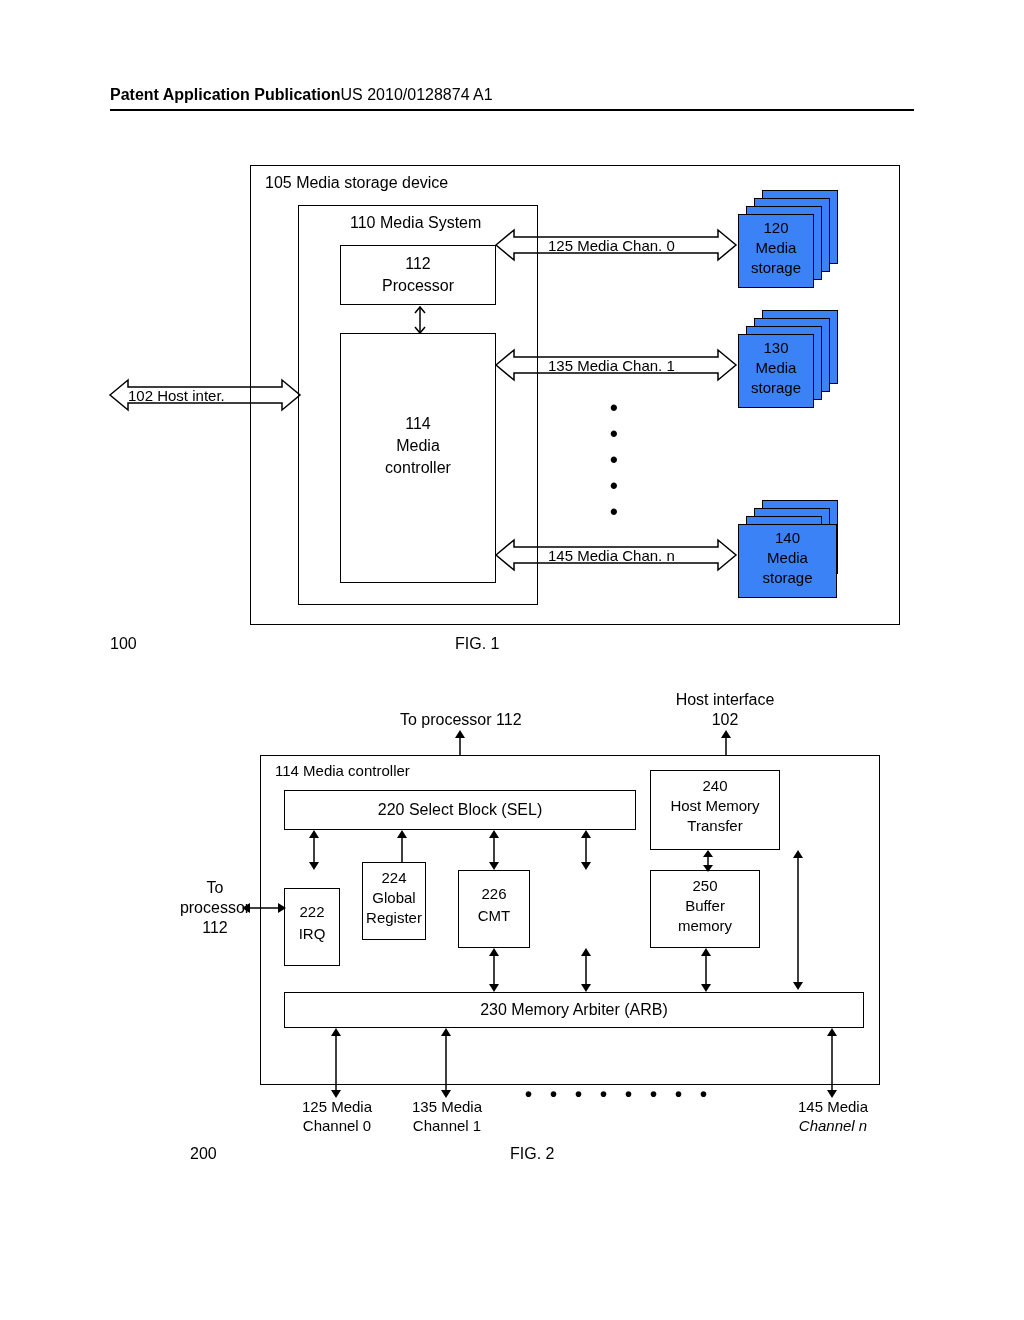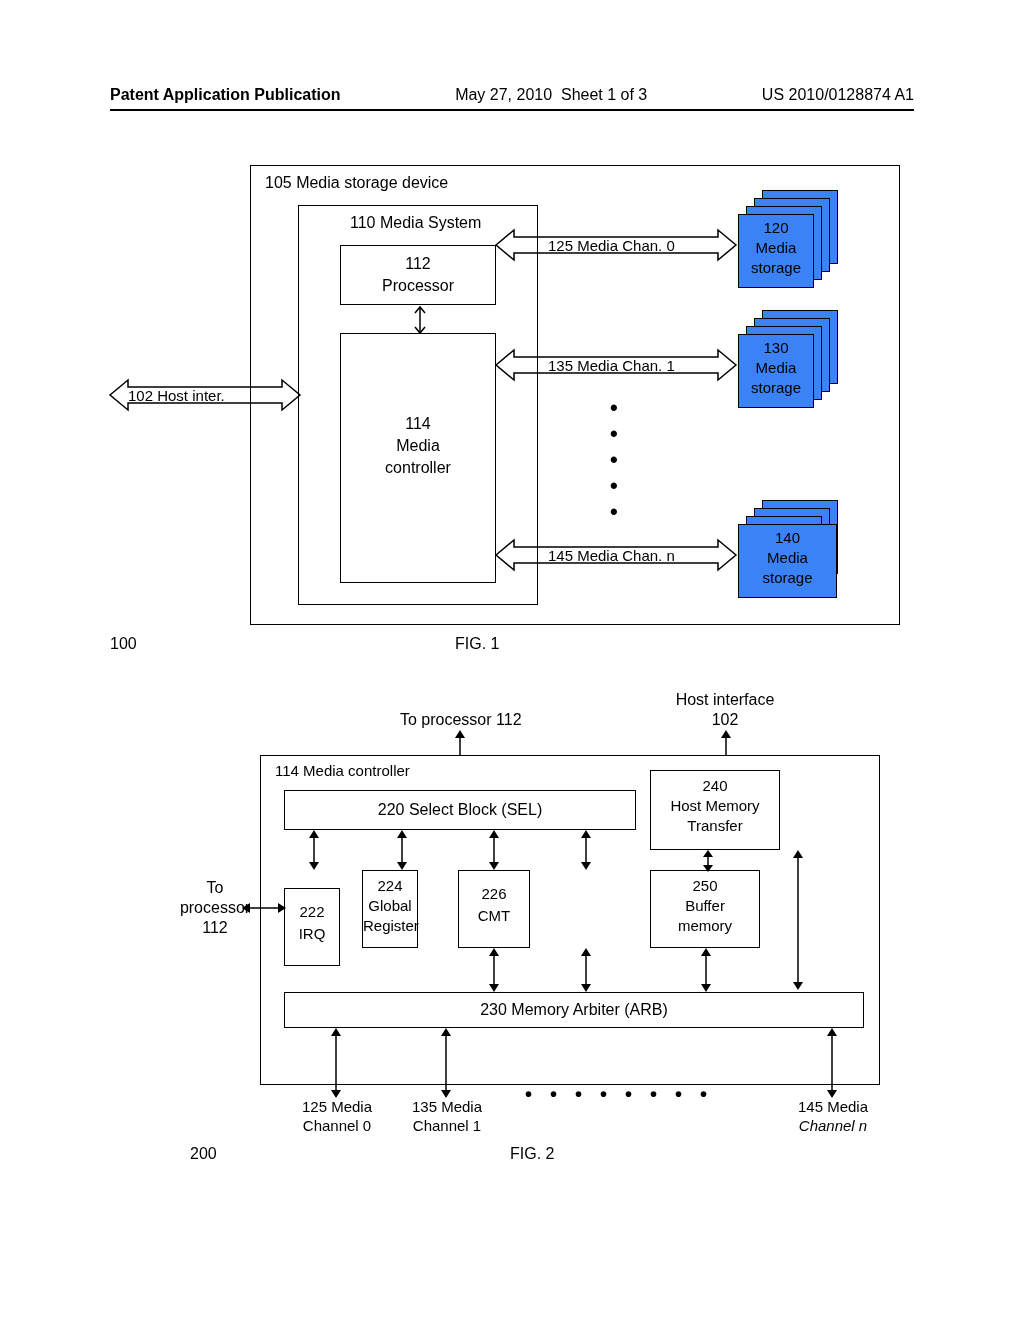--- a/index.html
+++ b/index.html
@@ -47,23 +47,20 @@
   .stacked-group .stack { position:absolute; border:1.5px solid #000; background:#3b82f6; }
 
   .fig-caption { position:absolute; font-size:16px; }
   
 </style>
 </head>
 <body>
 
 <div class="page-header">
   <div class="hdr-left">Patent Application Publication</div>
-  <div class="hdr-center">
-    <span>May 27, 2010</span>&nbsp;&nbsp;<span>Sheet 1 of 3</span>
-  </div>
   <div class="hdr-right">US 2010/0128874 A1</div>
 </div>
 
 <div class="fig1-area">
 
   <div class="box" style="left:140px; top:0px; width:650px; height:460px;"></div>
   <div class="lbl" style="left:155px; top:8px;">105 Media storage device</div>
 
   <div class="box" style="left:188px; top:40px; width:240px; height:400px;"></div>
   <div class="lbl" style="left:240px; top:48px;">110 Media System</div>
@@ -196,21 +193,21 @@
     <line x1="8" y1="4" x2="8" y2="36" stroke="#000" stroke-width="1.5"></line>
       <polygon points="8,0 3,8 13,8" fill="#000"></polygon>
       <polygon points="8,40 3,32 13,32" fill="#000"></polygon>
   </svg>
 
   <div class="box" style="left:174px; top:188px; width:56px; height:78px;">
     <div class="lbl center-txt lbl-small" style="top:14px;">222</div>
     <div class="lbl center-txt lbl-small" style="top:36px;">IRQ</div>
   </div>
 
-  <div class="box" style="left:252px; top:170px; width:56px; height:78px;">
+  <div class="box" style="left:252px; top:162px; width:64px; height:78px;">
     <div class="lbl center-txt lbl-small" style="top:6px;">224</div>
     <div class="lbl center-txt lbl-small" style="top:26px;">Global</div>
     <div class="lbl center-txt lbl-small" style="top:46px;">Register</div>
   </div>
 
   <div class="box" style="left:348px; top:170px; width:72px; height:78px;">
     <div class="lbl center-txt lbl-small" style="top:14px;">226</div>
     <div class="lbl center-txt lbl-small" style="top:36px;">CMT</div>
   </div>
 

